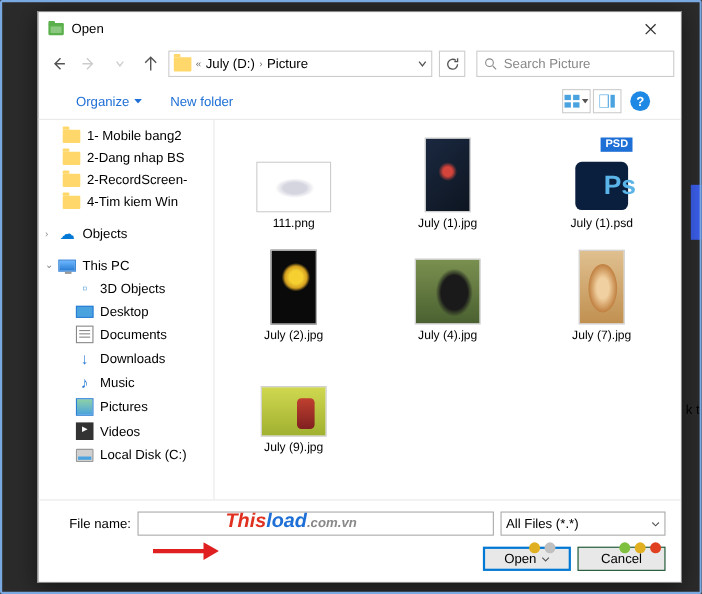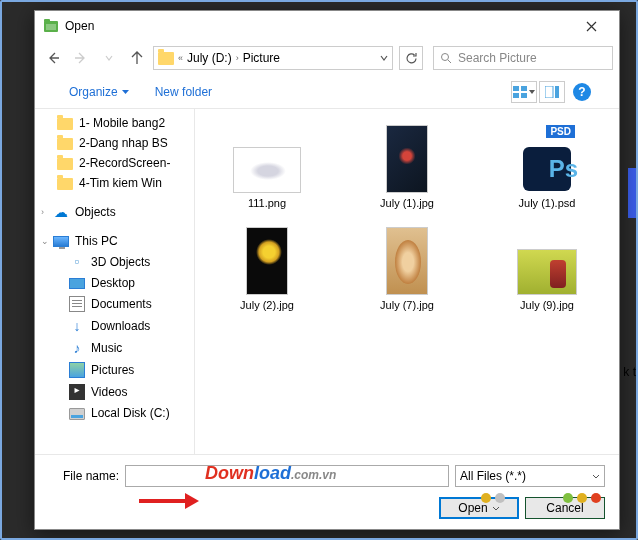--- a/index.html
+++ b/index.html
@@ -282,20 +282,26 @@
             <span>July (1).psd</span>
           </div>
           <div class="fileitem">
             <div class="thumb">
               <div class="imgbox thumb-j2"></div>
             </div>
             <span>July (2).jpg</span>
           </div>
           <div class="fileitem">
             <div class="thumb">
+              <div class="imgbox thumb-j4"></div>
+            </div>
+            <span>July (4).jpg</span>
+          </div>
+          <div class="fileitem">
+            <div class="thumb">
               <div class="imgbox thumb-j7"></div>
             </div>
             <span>July (7).jpg</span>
           </div>
           <div class="fileitem">
             <div class="thumb">
               <div class="imgbox thumb-j9"></div>
             </div>
             <span>July (9).jpg</span>
           </div>
@@ -318,21 +324,21 @@
       <div class="dlgbtn primary">
         <span>Open</span>
         <svg width="8" height="5" viewBox="0 0 8 5" style="margin-left:4px">
             <path d="M1 1 L4 4 L7 1" stroke="#555" fill="none"></path>
           </svg>
       </div>
       <div class="dlgbtn">Cancel</div>
     </div>
 
     <div class="watermark">
-      <span class="w1">Down</span><span class="w2">load</span><span class="w3">.com.vn</span>
+      <span class="w1">This</span><span class="w2">load</span><span class="w3">.com.vn</span>
     </div>
     <svg class="arrow" width="60" height="16" viewBox="0 0 60 16">
         <line x1="0" y1="8" x2="48" y2="8" stroke="#e02020" stroke-width="4"></line>
         <path d="M46 0 L60 8 L46 16 Z" fill="#e02020"></path>
       </svg>
     <div class="dots set1">
         <div class="dot" style="background:#e0b020"></div>
         <div class="dot" style="background:#c0c0c0"></div>
       </div>
     <div class="dots set2">

